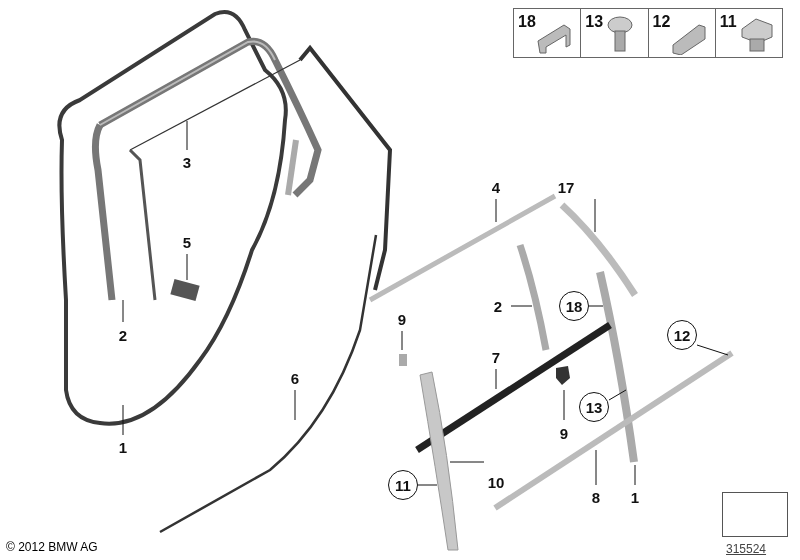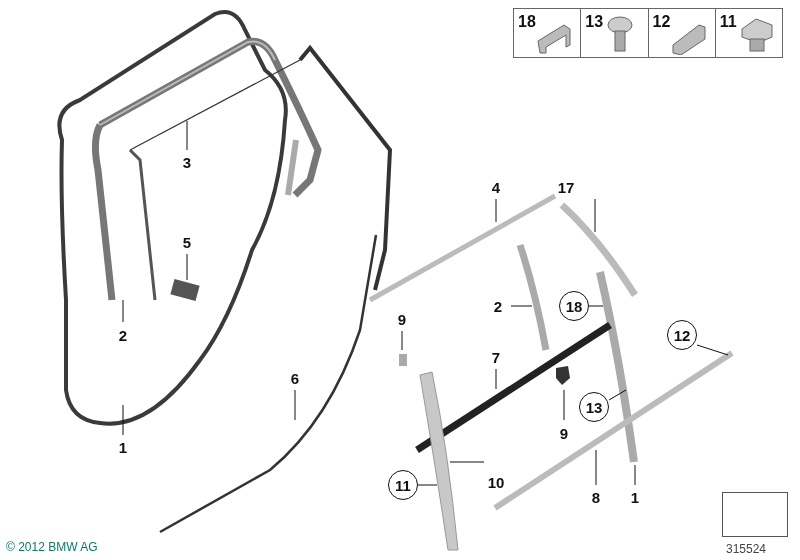--- a/index.html
+++ b/index.html
@@ -5,23 +5,23 @@
   html, body { margin:0; padding:0; background:#ffffff; }
   body { width:800px; height:560px; position:relative; overflow:hidden; font-family:"Liberation Sans", sans-serif; }
   #stage { position:absolute; left:0; top:0; width:652px; height:560px; }
   .callout { position:absolute; font-family:"Liberation Sans", sans-serif; font-weight:bold; font-size:15px; color:#111; line-height:1; transform:translate(-50%,-50%); white-space:nowrap; }
   .callout.circled { width:30px; height:30px; border:1.6px solid #111; border-radius:50%; display:flex; align-items:center; justify-content:center; background:#fff; box-sizing:border-box; }
   .legend { position:absolute; left:513px; top:8px; width:270px; height:50px; border:1px solid #666; display:flex; box-sizing:border-box; background:#fff; }
   .legend-cell { flex:1; position:relative; border-right:1px solid #666; }
   .legend-cell:last-child { border-right:none; }
   .legend-num { position:absolute; left:4px; top:4px; font-weight:bold; font-size:16px; color:#111; font-family:"Liberation Sans", sans-serif; }
   .legend-icon { position:absolute; right:6px; top:6px; width:40px; height:40px; }
-  .copyright { position:absolute; left:6px; top:540px; font-size:12px; color:#0f766e; font-family:"Liberation Sans", sans-serif; }
+  .copyright { position:absolute; left:6px; top:540px; font-size:12px; color:#000000; font-family:"Liberation Sans", sans-serif; }
   .orient { position:absolute; left:722px; top:492px; width:66px; height:45px; border:1px solid #555; box-sizing:border-box; background:#fff; }
-  .diagram-id { position:absolute; left:726px; top:542px; font-size:12px; color:#444; font-family:"Liberation Sans", sans-serif; }
+  .diagram-id { position:absolute; left:726px; top:542px; font-size:12px; color:#444; font-family:"Liberation Sans", sans-serif;text-decoration:underline; }
 </style>
 </head>
 <body>
 
 <div id="stage">
   <svg width="800" height="560" viewBox="0 0 800 560" style="position:absolute;left:0;top:0;">
 
     <g>
       <path d="M62,140 Q52,110 80,100 L215,14 Q235,6 245,30 L265,70 Q290,90 285,120 Q280,200 252,250 Q230,320 200,360 Q150,430 100,423 Q70,420 66,390 L66,300 Q60,200 62,140 Z" fill="none" stroke="#3a3a3a" stroke-width="4"></path>
     </g>

